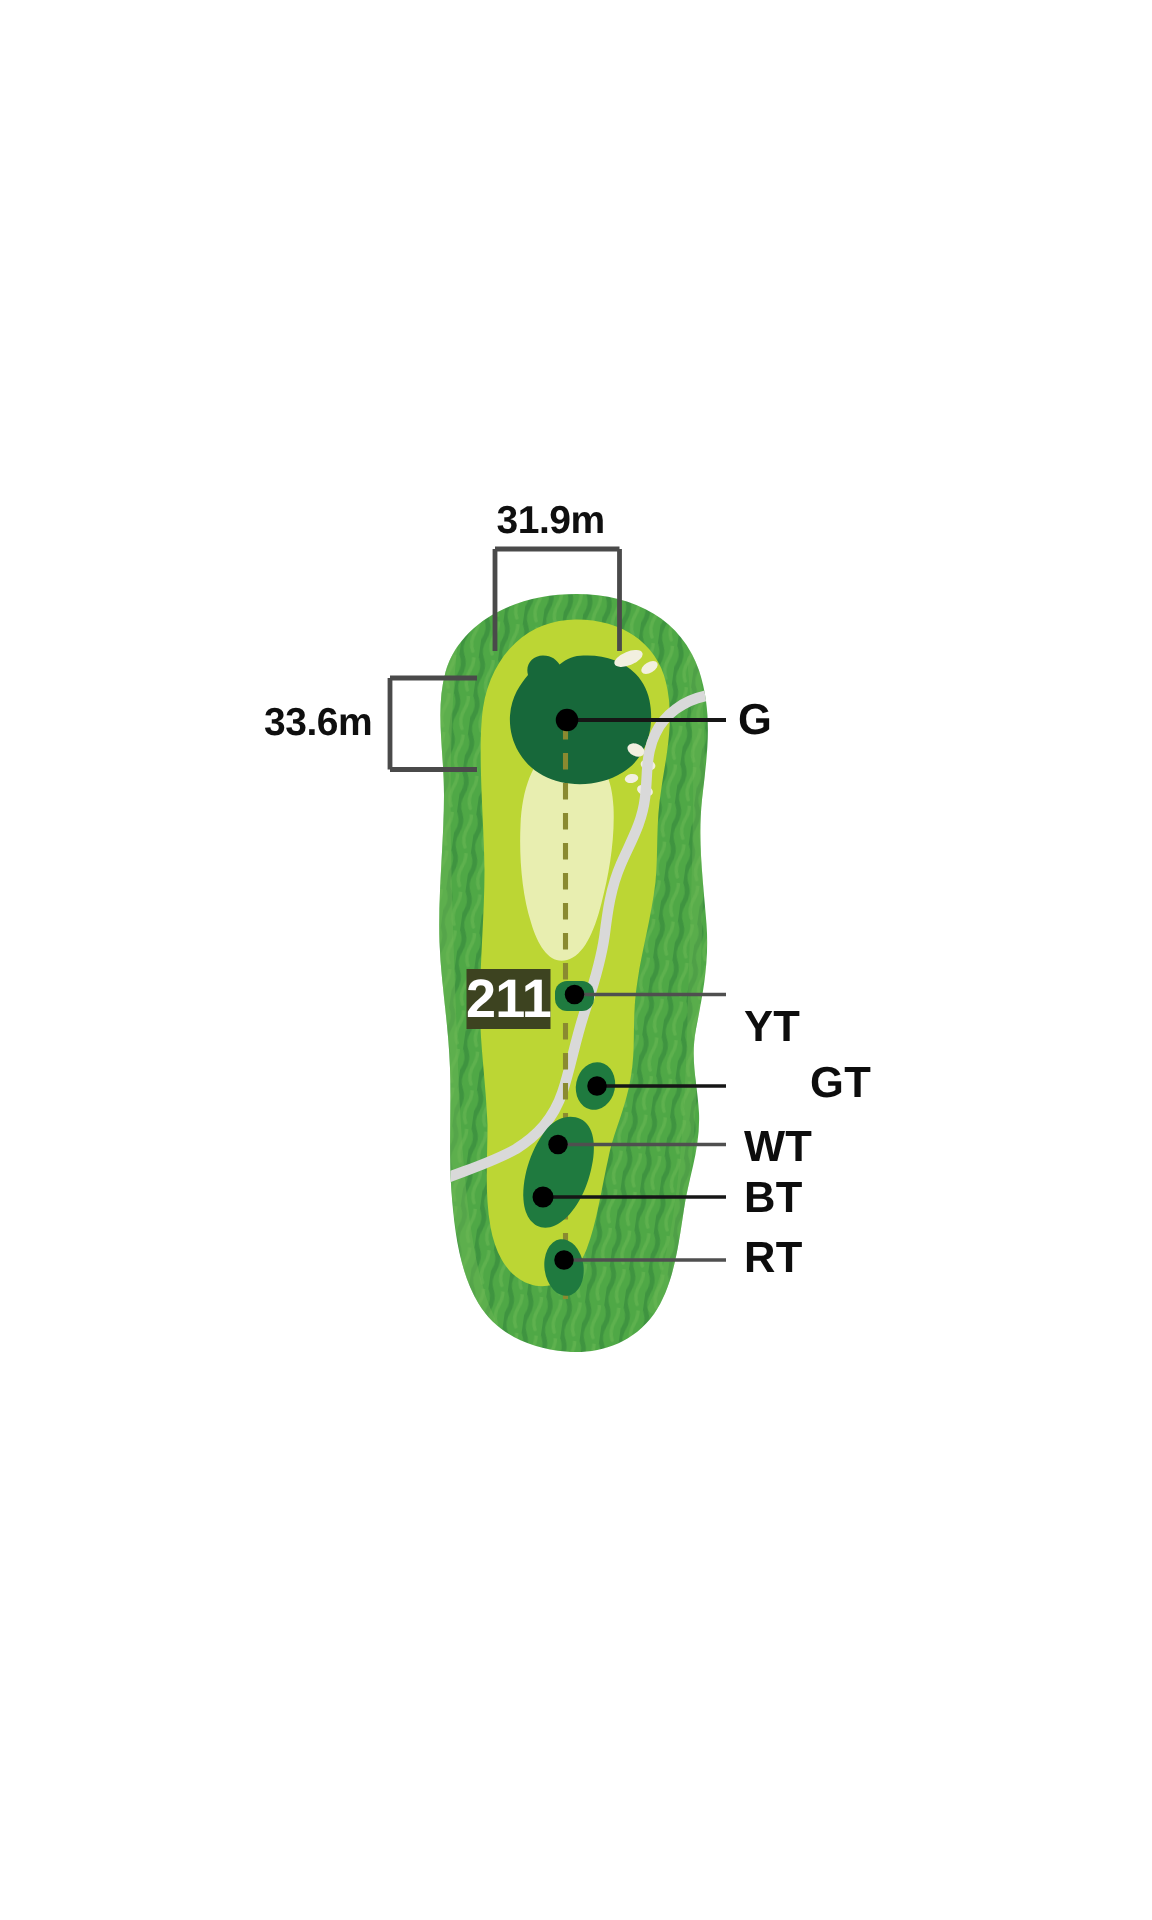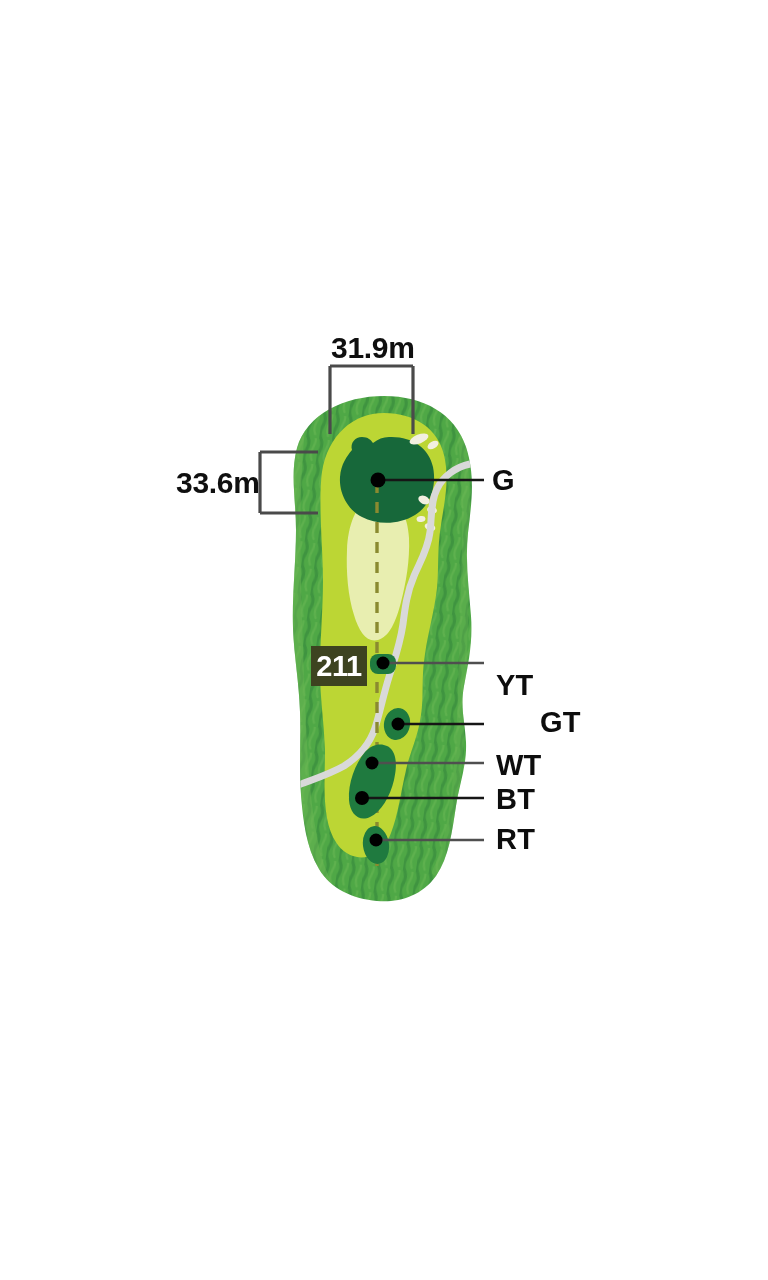--- a/index.html
+++ b/index.html
@@ -20,21 +20,21 @@
     position: absolute;
     left: 0;
     top: 0;
     width: 768px;
     height: 1280px;
   }
   .dim-label {
     position: absolute;
     font-family: "Liberation Sans", sans-serif;
     font-weight: bold;
-    font-size: 30px;
+    font-size: 26px;
     color: #0f0f0f;
     letter-spacing: -0.3px;
     white-space: nowrap;
   }
   #dim-top-label {
     left: 331px;
     top: 331px;
   }
   #dim-left-label {
     left: 176px;
@@ -63,21 +63,21 @@
     width: 56px;
     height: 40px;
     background: #3d4320;
     display: flex;
     align-items: center;
     justify-content: center;
   }
   #yardage-badge-text {
     font-family: "Liberation Sans", sans-serif;
     font-weight: bold;
-    font-size: 29px;
+    font-size: 36px;
     color: #ffffff;
     line-height: 1;
     letter-spacing: -0.5px;
   }
 </style>
 </head>
 <body>
 
 <svg id="hole-diagram" viewBox="0 0 768 1280" xmlns="http://www.w3.org/2000/svg">
 

